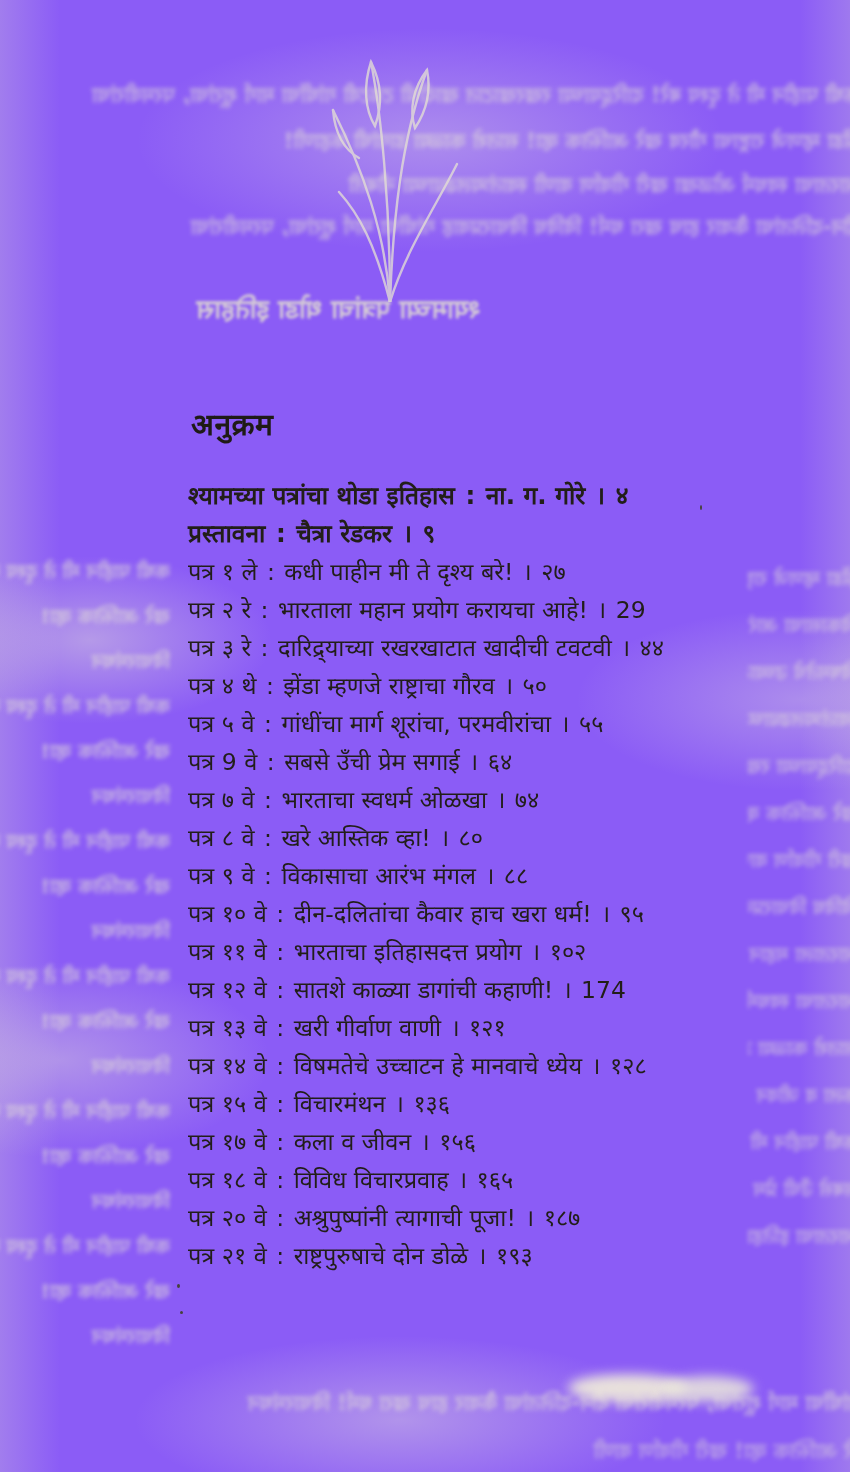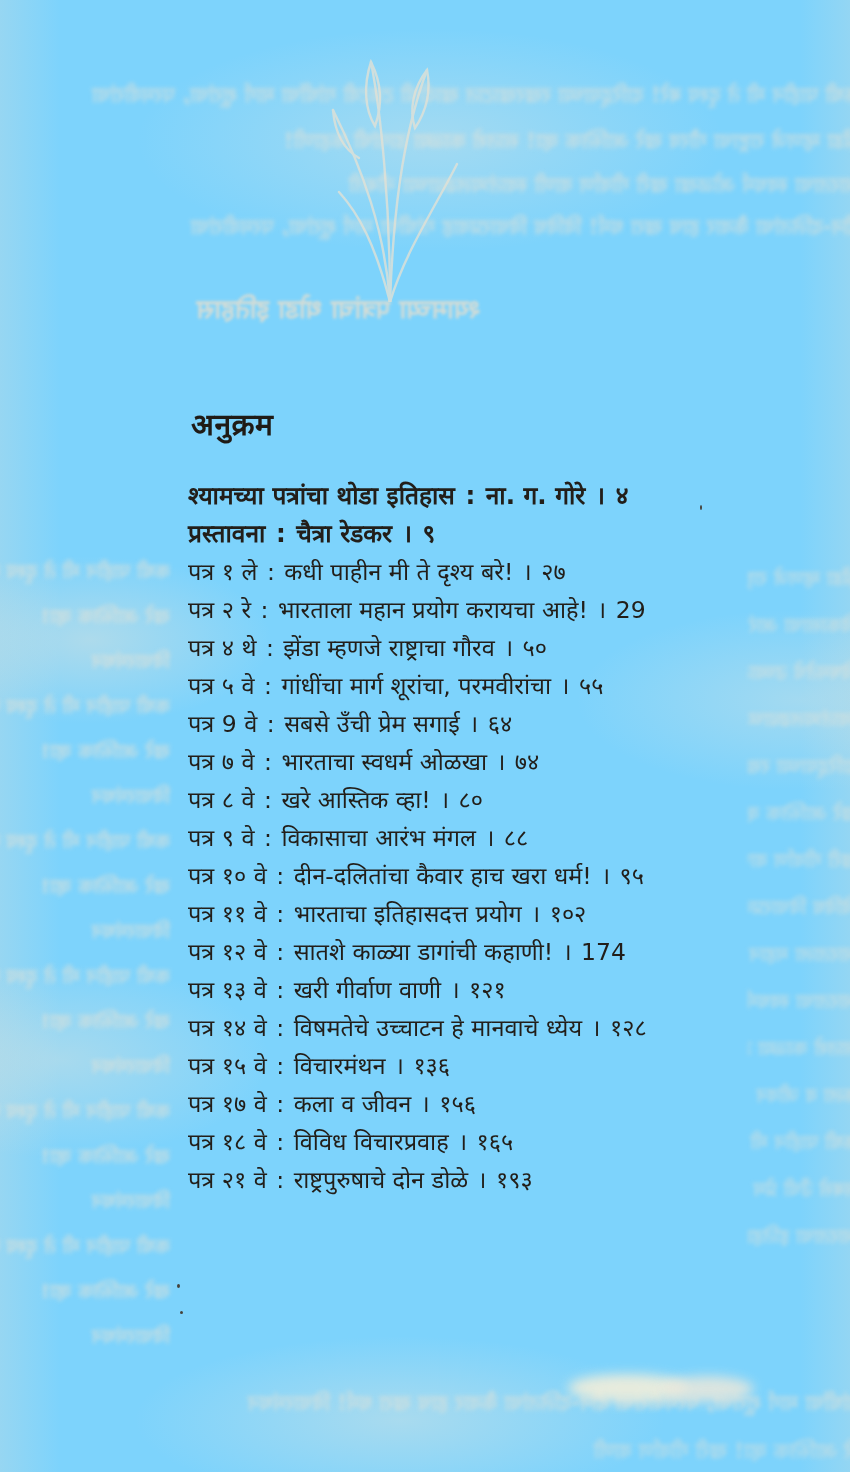--- a/index.html
+++ b/index.html
@@ -1,18 +1,18 @@
 <!DOCTYPE html>
 <html><head>
 <meta charset="utf-8">
 <style>
   html,body{margin:0;padding:0;background:#e9e7e0;}
   .page{
     position:relative;width:850px;height:1472px;overflow:hidden;
-    background:#7dd3fc;
+    background:#8b5cf6;
     font-family:"DejaVu Sans",sans-serif;
   }
   
   .page::before{
     content:"";position:absolute;inset:0;pointer-events:none;
     background:
       radial-gradient(ellipse 260px 120px at 90px 640px, rgba(232,228,216,.45), transparent 70%),
       radial-gradient(ellipse 300px 140px at 60px 1060px, rgba(232,228,216,.40), transparent 70%),
       radial-gradient(ellipse 320px 130px at 800px 700px, rgba(234,230,219,.35), transparent 70%),
       radial-gradient(ellipse 420px 160px at 430px 140px, rgba(236,232,221,.35), transparent 70%),
@@ -112,34 +112,36 @@
     <path d="M28 58 C 30 82, 40 98, 54 106"></path>
   </svg>
 
   <div class="heading">अनुक्रम</div>
 
   <div class="toc">
       <div class="toc-line bold"><span class="lbl">श्यामच्या पत्रांचा थोडा इतिहास</span><span class="sep"> : </span><span class="ttl">ना. ग. गोरे</span><span class="sep"> । </span><span class="pg">४</span></div>
       <div class="toc-line bold"><span class="lbl">प्रस्तावना</span><span class="sep"> : </span><span class="ttl">चैत्रा रेडकर</span><span class="sep"> । </span><span class="pg">९</span></div>
       <div class="toc-line"><span class="lbl">पत्र १ ले</span><span class="sep"> : </span><span class="ttl">कधी पाहीन मी ते दृश्य बरे!</span><span class="sep"> । </span><span class="pg">२७</span></div>
       <div class="toc-line"><span class="lbl">पत्र २ रे</span><span class="sep"> : </span><span class="ttl">भारताला महान प्रयोग करायचा आहे!</span><span class="sep"> । </span><span class="pg">29</span></div>
+      <div class="toc-line"><span class="lbl">पत्र ३ रे</span><span class="sep"> : </span><span class="ttl">दारिद्र्याच्या रखरखाटात खादीची टवटवी</span><span class="sep"> । </span><span class="pg">४४</span></div>
       <div class="toc-line"><span class="lbl">पत्र ४ थे</span><span class="sep"> : </span><span class="ttl">झेंडा म्हणजे राष्ट्राचा गौरव</span><span class="sep"> । </span><span class="pg">५०</span></div>
       <div class="toc-line"><span class="lbl">पत्र ५ वे</span><span class="sep"> : </span><span class="ttl">गांधींचा मार्ग शूरांचा, परमवीरांचा</span><span class="sep"> । </span><span class="pg">५५</span></div>
       <div class="toc-line"><span class="lbl">पत्र 9 वे</span><span class="sep"> : </span><span class="ttl">सबसे उँची प्रेम सगाई</span><span class="sep"> । </span><span class="pg">६४</span></div>
       <div class="toc-line"><span class="lbl">पत्र ७ वे</span><span class="sep"> : </span><span class="ttl">भारताचा स्वधर्म ओळखा</span><span class="sep"> । </span><span class="pg">७४</span></div>
       <div class="toc-line"><span class="lbl">पत्र ८ वे</span><span class="sep"> : </span><span class="ttl">खरे आस्तिक व्हा!</span><span class="sep"> । </span><span class="pg">८०</span></div>
       <div class="toc-line"><span class="lbl">पत्र ९ वे</span><span class="sep"> : </span><span class="ttl">विकासाचा आरंभ मंगल</span><span class="sep"> । </span><span class="pg">८८</span></div>
       <div class="toc-line"><span class="lbl">पत्र १० वे</span><span class="sep"> : </span><span class="ttl">दीन-दलितांचा कैवार हाच खरा धर्म!</span><span class="sep"> । </span><span class="pg">९५</span></div>
       <div class="toc-line"><span class="lbl">पत्र ११ वे</span><span class="sep"> : </span><span class="ttl">भारताचा इतिहासदत्त प्रयोग</span><span class="sep"> । </span><span class="pg">१०२</span></div>
       <div class="toc-line"><span class="lbl">पत्र १२ वे</span><span class="sep"> : </span><span class="ttl">सातशे काळ्या डागांची कहाणी!</span><span class="sep"> । </span><span class="pg">174</span></div>
       <div class="toc-line"><span class="lbl">पत्र १३ वे</span><span class="sep"> : </span><span class="ttl">खरी गीर्वाण वाणी</span><span class="sep"> । </span><span class="pg">१२१</span></div>
       <div class="toc-line"><span class="lbl">पत्र १४ वे</span><span class="sep"> : </span><span class="ttl">विषमतेचे उच्चाटन हे मानवाचे ध्येय</span><span class="sep"> । </span><span class="pg">१२८</span></div>
       <div class="toc-line"><span class="lbl">पत्र १५ वे</span><span class="sep"> : </span><span class="ttl">विचारमंथन</span><span class="sep"> । </span><span class="pg">१३६</span></div>
       <div class="toc-line"><span class="lbl">पत्र १७ वे</span><span class="sep"> : </span><span class="ttl">कला व जीवन</span><span class="sep"> । </span><span class="pg">१५६</span></div>
       <div class="toc-line"><span class="lbl">पत्र १८ वे</span><span class="sep"> : </span><span class="ttl">विविध विचारप्रवाह</span><span class="sep"> । </span><span class="pg">१६५</span></div>
+      <div class="toc-line"><span class="lbl">पत्र २० वे</span><span class="sep"> : </span><span class="ttl">अश्रुपुष्पांनी त्यागाची पूजा!</span><span class="sep"> । </span><span class="pg">१८७</span></div>
       <div class="toc-line"><span class="lbl">पत्र २१ वे</span><span class="sep"> : </span><span class="ttl">राष्ट्रपुरुषाचे दोन डोळे</span><span class="sep"> । </span><span class="pg">१९३</span></div>
     </div>
 
   <div class="footer-smudge smudge-a"></div>
   <div class="footer-smudge smudge-b"></div>
   <div class="speck" style="left:177px;top:1284px;width:3px;height:4px;"></div>
   <div class="speck" style="left:180px;top:1311px;width:3px;height:3px;"></div>
   <div class="speck" style="left:700px;top:505px;width:2px;height:5px;"></div>
 
 </div>

